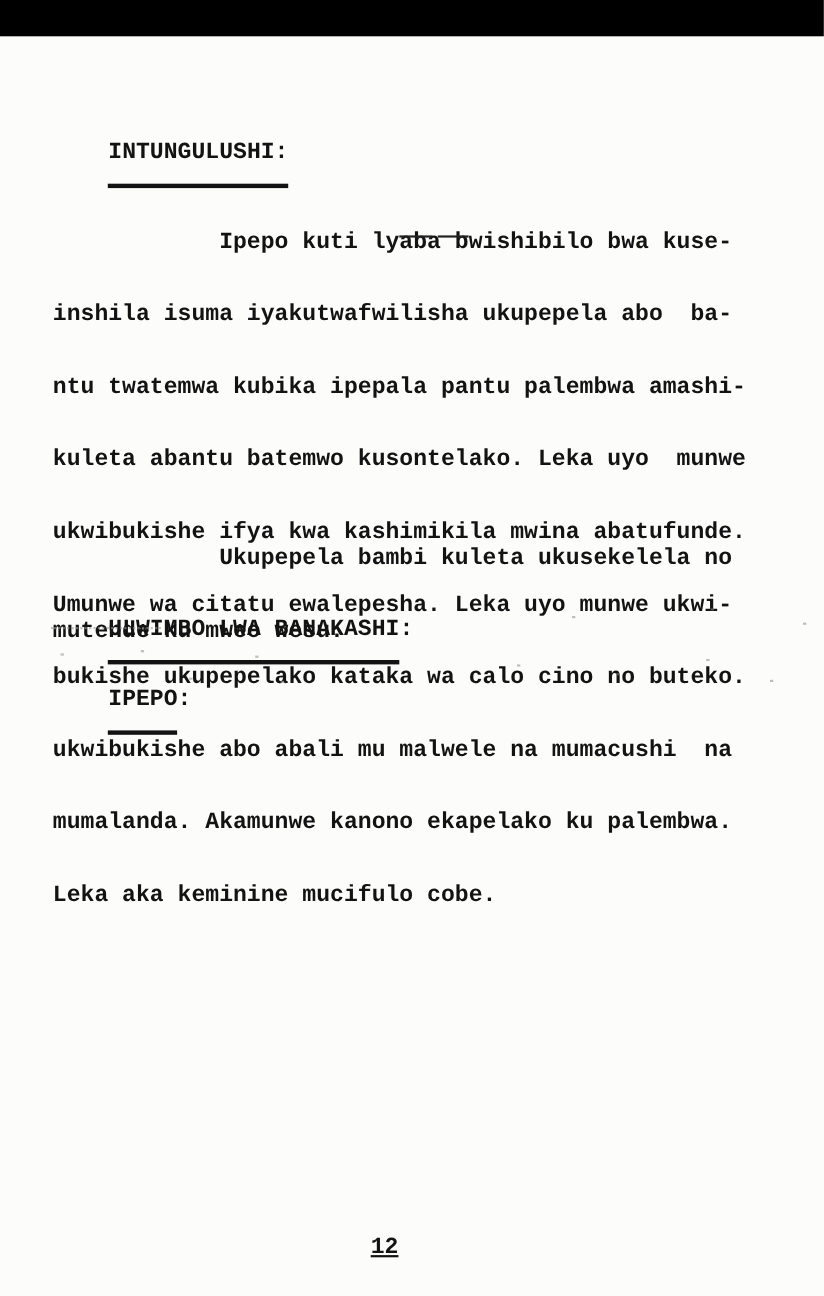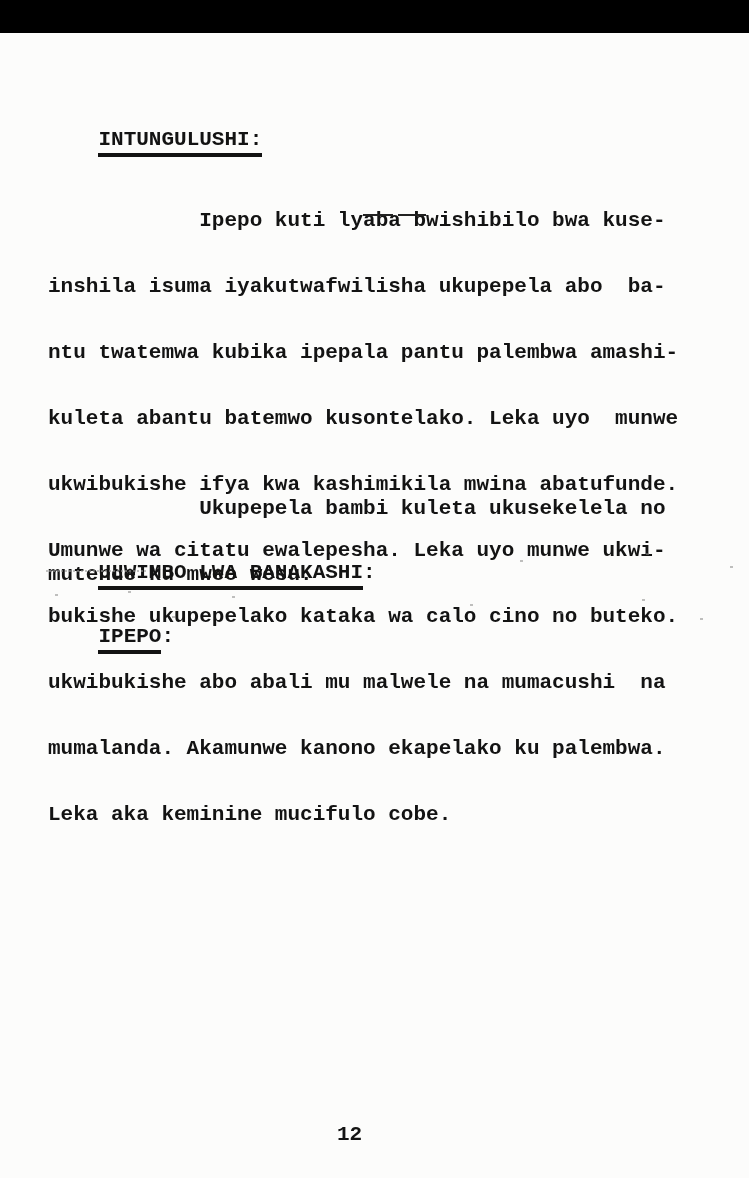--- a/index.html
+++ b/index.html
@@ -25,21 +25,21 @@
     font-weight: bold;
     line-height: 22px;
     white-space: pre;
     letter-spacing: 0;
     color: #131313;
   }
   .heading { position: absolute; left: 48px; }
   .heading .u {
     display: inline-block;
     border-bottom: 4px solid #131313;
-    padding-bottom: 2px;
+    padding-bottom: 16px;
   }
   .para { position: absolute; left: 48px; }
   .line { height: 22px; }
   .page-number { position: absolute; }
   
   .mark { position: absolute; background: #222; }
   .speck { position: absolute; width: 3px; height: 2px; background: #8a8a8a; opacity: .55; }
   .dotrow {
     position: absolute; height: 0;
     border-bottom: 2px dotted #9a9a9a; opacity: .6;
@@ -92,15 +92,15 @@
   <div class="speck" style="left:470px; top:604px;"></div>
   <div class="speck" style="left:560px; top:612px;"></div>
   <div class="speck" style="left:642px; top:599px;"></div>
   <div class="speck" style="left:700px; top:618px;"></div>
   <div class="speck" style="left:172px; top:616px;"></div>
   <div class="speck" style="left:255px; top:619px;"></div>
   <div class="speck" style="left:520px; top:560px;"></div>
   <div class="speck" style="left:646px; top:553px;"></div>
   <div class="speck" style="left:730px; top:566px;"></div>
 
-  <div class="page-number txt" style="left:337px; top:1124px;">12</div>
+  <div class="page-number txt" style="left:337px; top:1124px;text-decoration:underline;">12</div>
 
 </div>
 
 </body></html>

